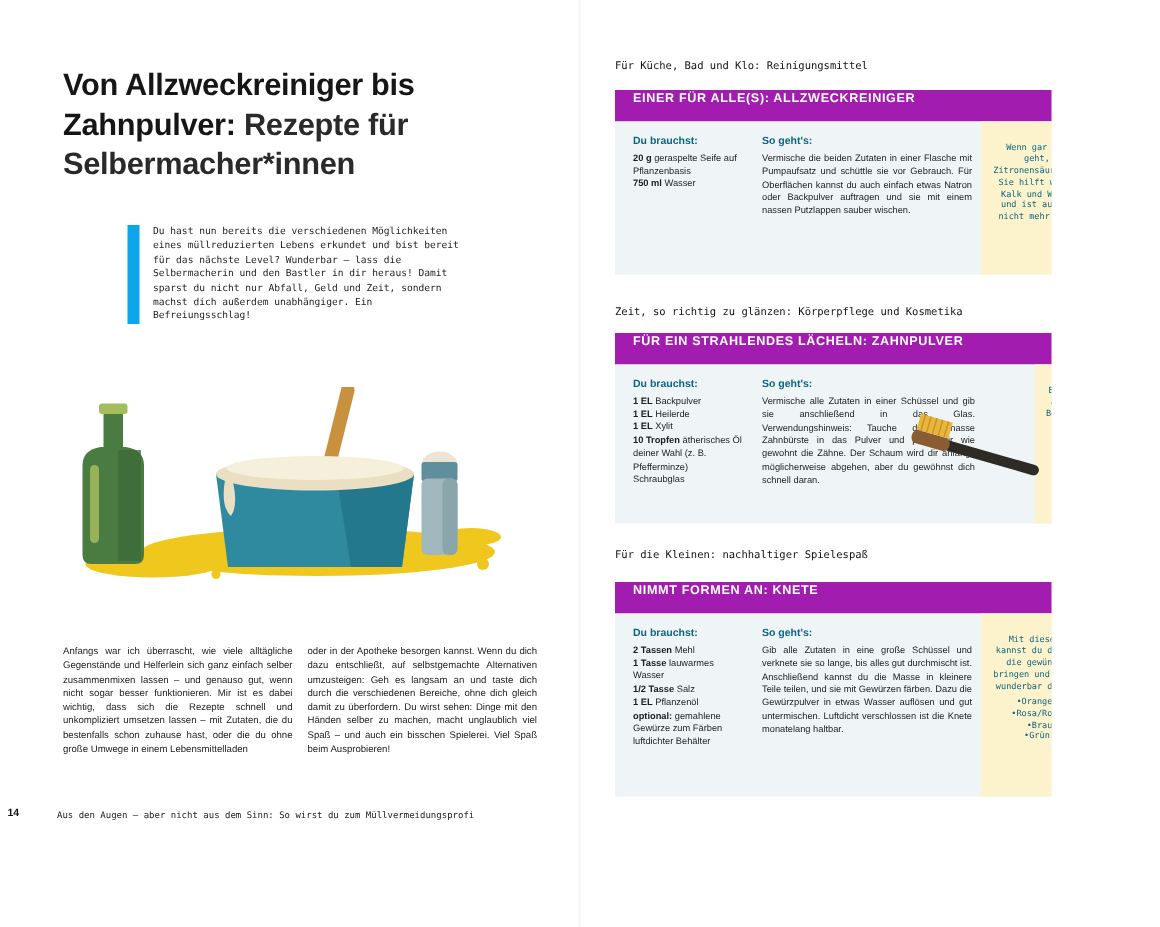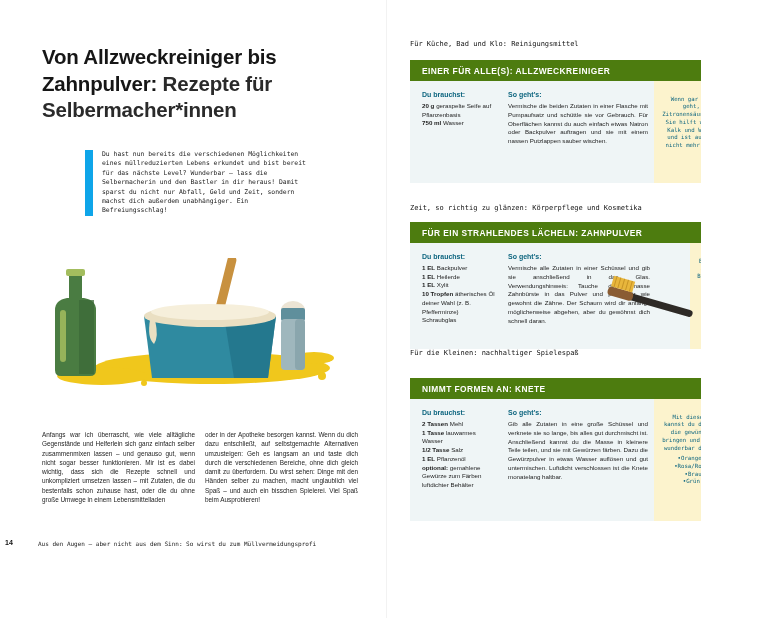--- a/index.html
+++ b/index.html
@@ -17,21 +17,21 @@
          padding-left:9px;font-size:6.4px;line-height:9.4px;color:#1d1d1d}
   .illus{position:absolute;left:22px;top:258px;width:325px;height:135px}
   .bodycol{position:absolute;top:430px;width:153px;font-size:6.4px;line-height:9.3px;
            color:#1d1d1d;text-align:justify}
   .pagenum{position:absolute;top:539px;font-size:7px;font-weight:700;color:#111}
   .footer{position:absolute;left:38px;top:540px;font-size:6px;color:#222}
 
   
   .seclabel{position:absolute;left:410px;font-size:7px;color:#111}
   .card{position:absolute;left:410px;width:346px}
-  .card-head{height:21px;background:#4d7c0f;color:#fff;display:flex;align-items:center;
+  .card-head{height:21px;background:#a21caf;color:#fff;display:flex;
              padding-left:12px;font-weight:700;font-size:8.4px;letter-spacing:0.45px}
   .card-body{position:relative;background:#eff5f6}
   .col{position:absolute;top:10px}
   .colhead{color:#0d657f;font-weight:700;font-size:7px;margin-bottom:4px}
   .ing{font-size:6.2px;line-height:8.7px;color:#1d1d1d}
   .amt{font-weight:700}
   .steps{font-size:6.2px;line-height:8.8px;color:#1d1d1d;text-align:justify}
   .tip{position:absolute;right:0;top:0;bottom:0;background:#fcf3cd;padding:5px 7px;
        font-family:"DejaVu Sans Mono","Liberation Mono",monospace;font-size:5.7px;
        line-height:7.7px;color:#0d657f;text-align:center;box-sizing:border-box}
@@ -145,23 +145,23 @@
             <line x1="13" y1="12" x2="13" y2="23"></line>
             <line x1="17" y1="12" x2="17" y2="23"></line>
             <line x1="21" y1="12" x2="21" y2="23"></line>
             <line x1="25" y1="12" x2="25" y2="23"></line>
           </g>
         </g>
       </svg>
     </div>
   </section>
 
-  <div class="seclabel mono-i" style="top:349px">Für die Kleinen: nachhaltiger Spielespaß</div>
+  <div class="seclabel mono-i" style="top:366px">Für die Kleinen: nachhaltiger Spielespaß</div>
 
-  <section class="card" style="top:378px">
+  <section class="card" style="top:388px">
     <header class="card-head">
       <span>NIMMT FORMEN AN: KNETE</span>
     </header>
     <div class="card-body" style="height:122px">
       <div class="col" style="left:12px;width:76px">
         <div class="colhead">Du brauchst:</div>
         <div class="ing"><span class="amt">2 Tassen</span> <span>Mehl</span></div>
         <div class="ing"><span class="amt">1 Tasse</span> <span>lauwarmes Wasser</span></div>
         <div class="ing"><span class="amt">1/2 Tasse</span> <span>Salz</span></div>
         <div class="ing"><span class="amt">1 EL</span> <span>Pflanzenöl</span></div>

